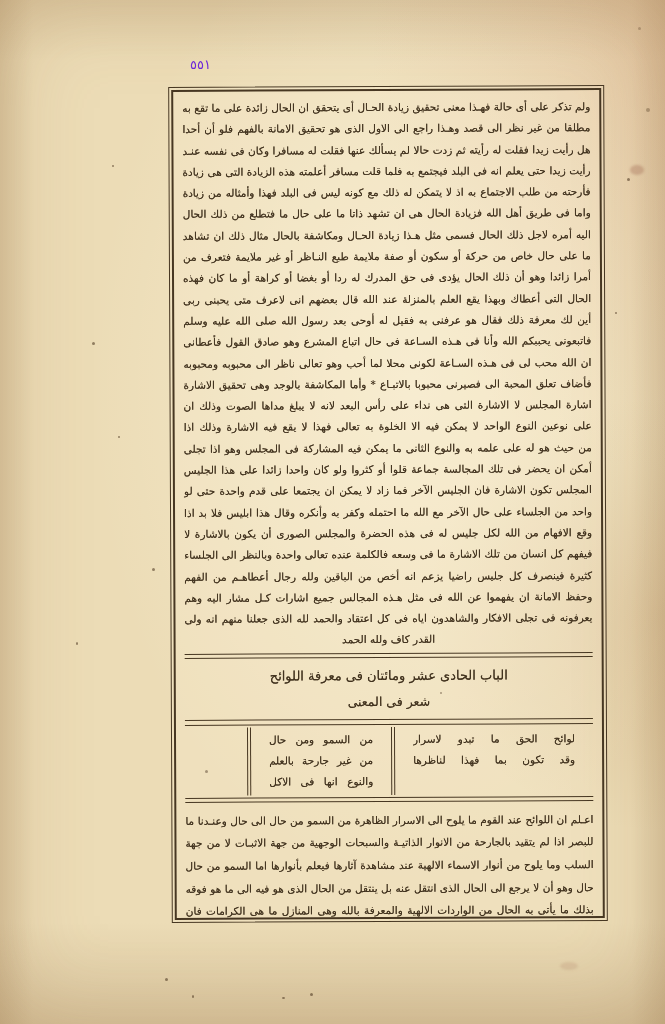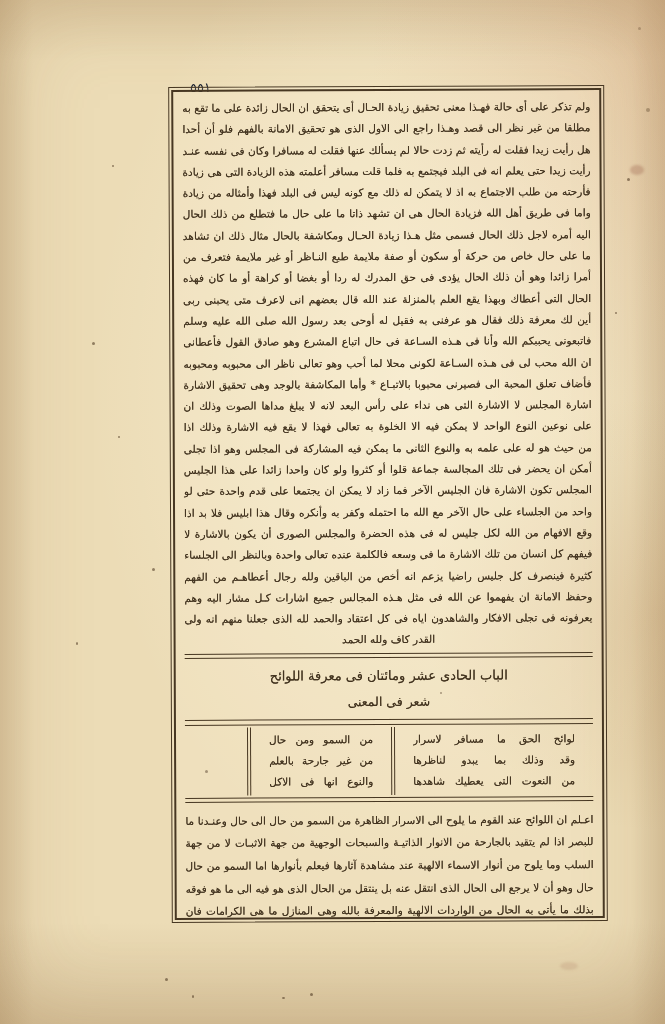--- a/index.html
+++ b/index.html
@@ -18,23 +18,22 @@
       linear-gradient(to bottom, rgba(120,85,45,.10) 0%, rgba(120,85,45,0) 6%, rgba(120,85,45,0) 90%, rgba(120,85,45,.16) 100%),
       linear-gradient(to right, rgba(120,85,45,.14) 0%, rgba(120,85,45,0) 5%, rgba(120,85,45,0) 95%, rgba(120,85,45,.14) 100%),
       #ecdcb6;
     box-shadow:inset 0 0 90px rgba(150,105,55,.28);
   }
   .spot{position:absolute;border-radius:50%;background:rgba(70,48,25,.55);}
   .smudge{position:absolute;border-radius:50%;background:rgba(150,90,70,.30);filter:blur(1px);}
 
   #pagenum{
     position:absolute;left:190px;top:57px;
-    font-size:13px;letter-spacing:3px;color:#0f172a;
+    font-size:13px;letter-spacing:3px;color:#6d28d9;
     direction:ltr;
-    margin-top:23px;
   }
 
   #frame{
     position:absolute;left:170px;top:86px;width:436px;height:836px;
     border:1.6px solid #473722;
     transform:rotate(-0.25deg);
     box-sizing:border-box;
     background:rgba(255,246,222,.18);
   }
   #frame-inner{
@@ -130,23 +129,22 @@
 
     <div id="heading-block">
       <div id="chapter-title">الباب الحادى عشر ومائتان فى معرفة اللوائح</div>
       <div id="chapter-subtitle">شعر فى المعنى</div>
     </div>
 
     <div class="rule2"></div>
 
     <div id="poem">
       <div class="poem-col" id="poem-col-right">
-        <div class="tl">لوائح الحق ما مسافر لاسرار</div>
-        <div class="tl">وقد وذلك بما يبدو لناظرها</div>
-        <div class="tl">من النعوت التى يعطيك شاهدها</div>
+        <div class="tl">لوائح الحق ما تبدو لاسرار</div>
+        <div class="tl">وقد تكون بما فهذا لناظرها</div>
       </div>
       <div class="poem-col" id="poem-col-left">
         <div class="tl">من السمو ومن حال الى حال</div>
         <div class="tl">من غير جارحة بالعلم يعطيك</div>
         <div class="tl">والنوع انها فى الاكل كالآل</div>
       </div>
       <div id="poem-spacer"></div>
     </div>
 
     <div class="rule2"></div>

